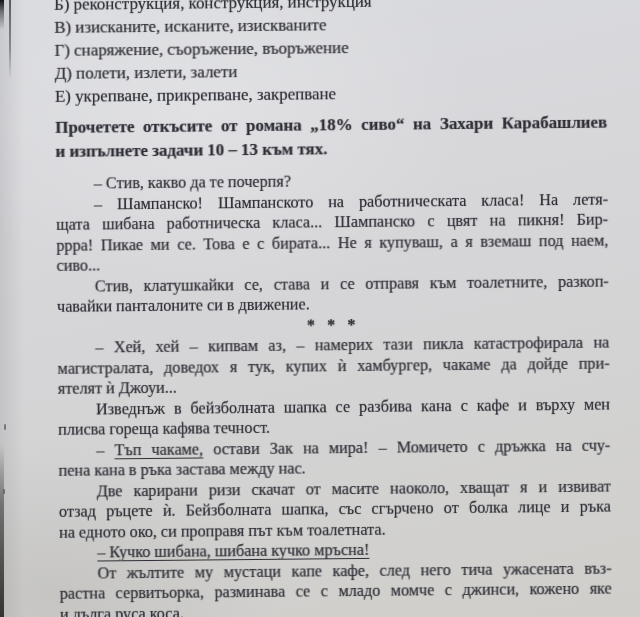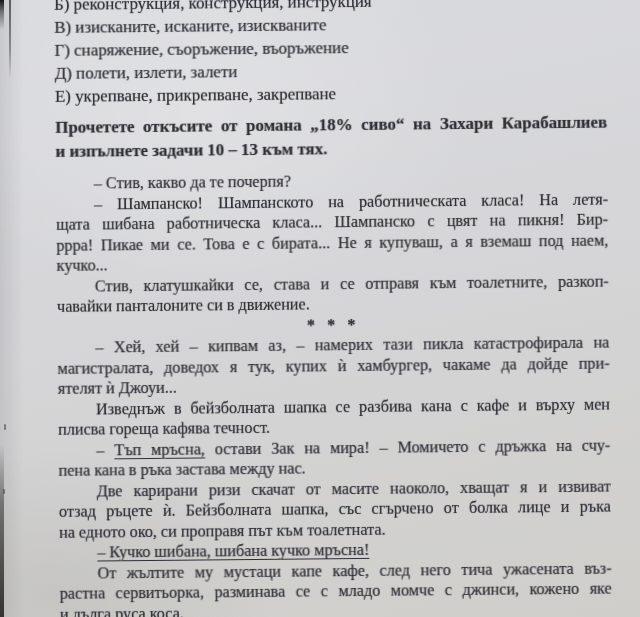--- a/index.html
+++ b/index.html
@@ -84,30 +84,30 @@
     </div>
   <div class="heading">
       <div class="line stretch"><span>Прочетете откъсите от романа „18% сиво“ на Захари Карабашлиев</span></div>
       <div class="line"><span>и изпълнете задачи 10 – 13 към тях.</span></div>
     </div>
   <div class="excerpt">
       <div class="line indent"><span>– Стив, какво да те почерпя?</span></div>
       <div class="line indent stretch"><span>– Шампанско! Шампанското на работническата класа! На летя-</span></div>
       <div class="line stretch"><span>щата шибана работническа класа... Шампанско с цвят на пикня! Бир-</span></div>
       <div class="line stretch"><span>ррра! Пикае ми се. Това е с бирата... Не я купуваш, а я вземаш под наем,</span></div>
-      <div class="line"><span>кучко...</span></div>
+      <div class="line"><span>сиво...</span></div>
       <div class="line indent stretch"><span>Стив, клатушкайки се, става и се отправя към тоалетните, разкоп-</span></div>
       <div class="line"><span>чавайки панталоните си в движение.</span></div>
       <div class="sep">* * *</div>
       <div class="line indent stretch"><span>– Хей, хей – кипвам аз, – намерих тази пикла катастрофирала на</span></div>
       <div class="line stretch"><span>магистралата, доведох я тук, купих ѝ хамбургер, чакаме да дойде при-</span></div>
       <div class="line"><span>ятелят ѝ Джоуи...</span></div>
       <div class="line indent stretch"><span>Изведнъж в бейзболната шапка се разбива кана с кафе и върху мен</span></div>
       <div class="line"><span>плисва гореща кафява течност.</span></div>
-      <div class="line indent stretch"><span>– </span><span class="u">Тъп мръсна,</span><span> остави Зак на мира! – Момичето с дръжка на счу-</span></div>
+      <div class="line indent stretch"><span>– </span><span class="u">Тъп чакаме,</span><span> остави Зак на мира! – Момичето с дръжка на счу-</span></div>
       <div class="line"><span>пена кана в ръка застава между нас.</span></div>
       <div class="line indent stretch"><span>Две карирани ризи скачат от масите наоколо, хващат я и извиват</span></div>
       <div class="line stretch"><span>отзад ръцете ѝ. Бейзболната шапка, със сгърчено от болка лице и ръка</span></div>
       <div class="line"><span>на едното око, си проправя път към тоалетната.</span></div>
       <div class="line indent"><span class="u">– Кучко шибана, шибана кучко мръсна!</span></div>
       <div class="line indent stretch"><span>От жълтите му мустаци капе кафе, след него тича ужасената въз-</span></div>
       <div class="line stretch"><span>растна сервитьорка, разминава се с младо момче с джинси, кожено яке</span></div>
       <div class="line"><span>и дълга руса коса.</span></div>
     </div>
 </div>

